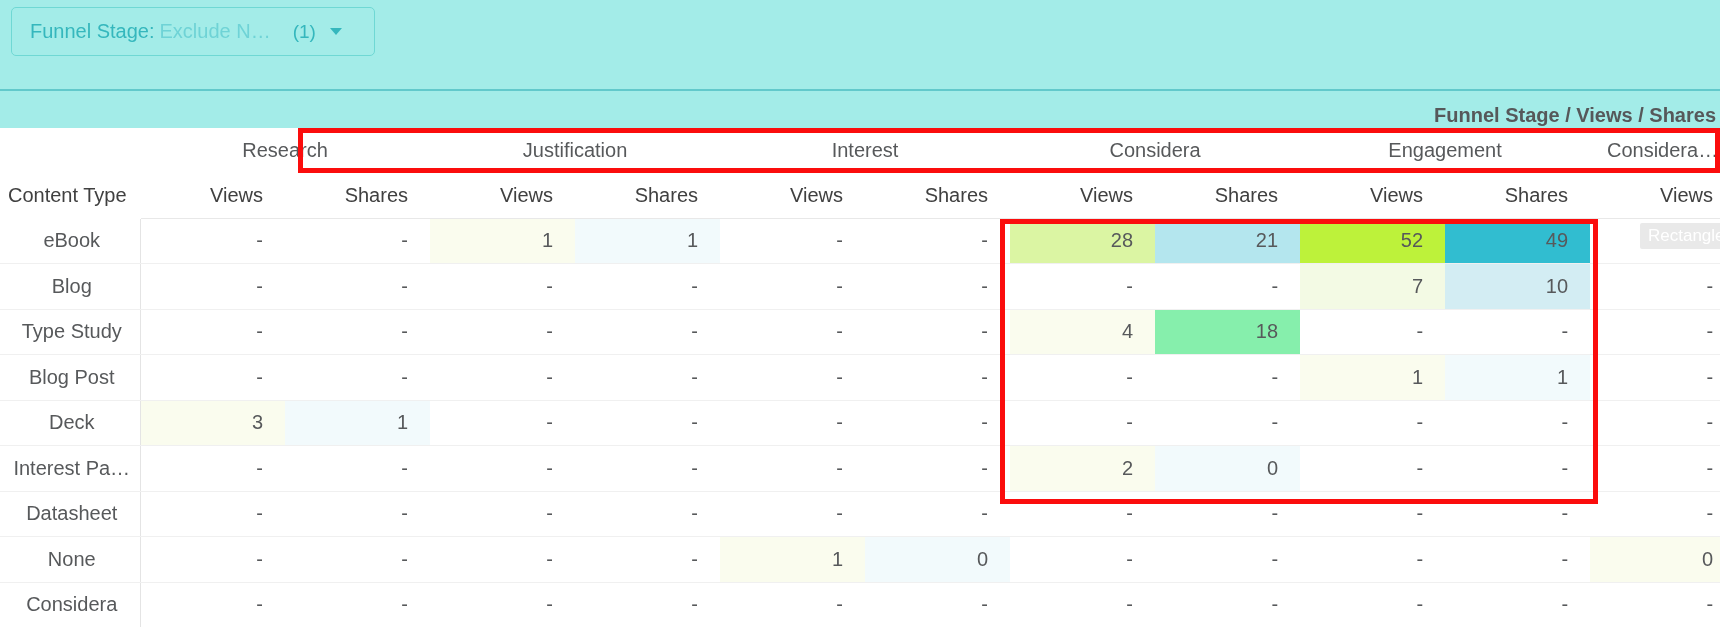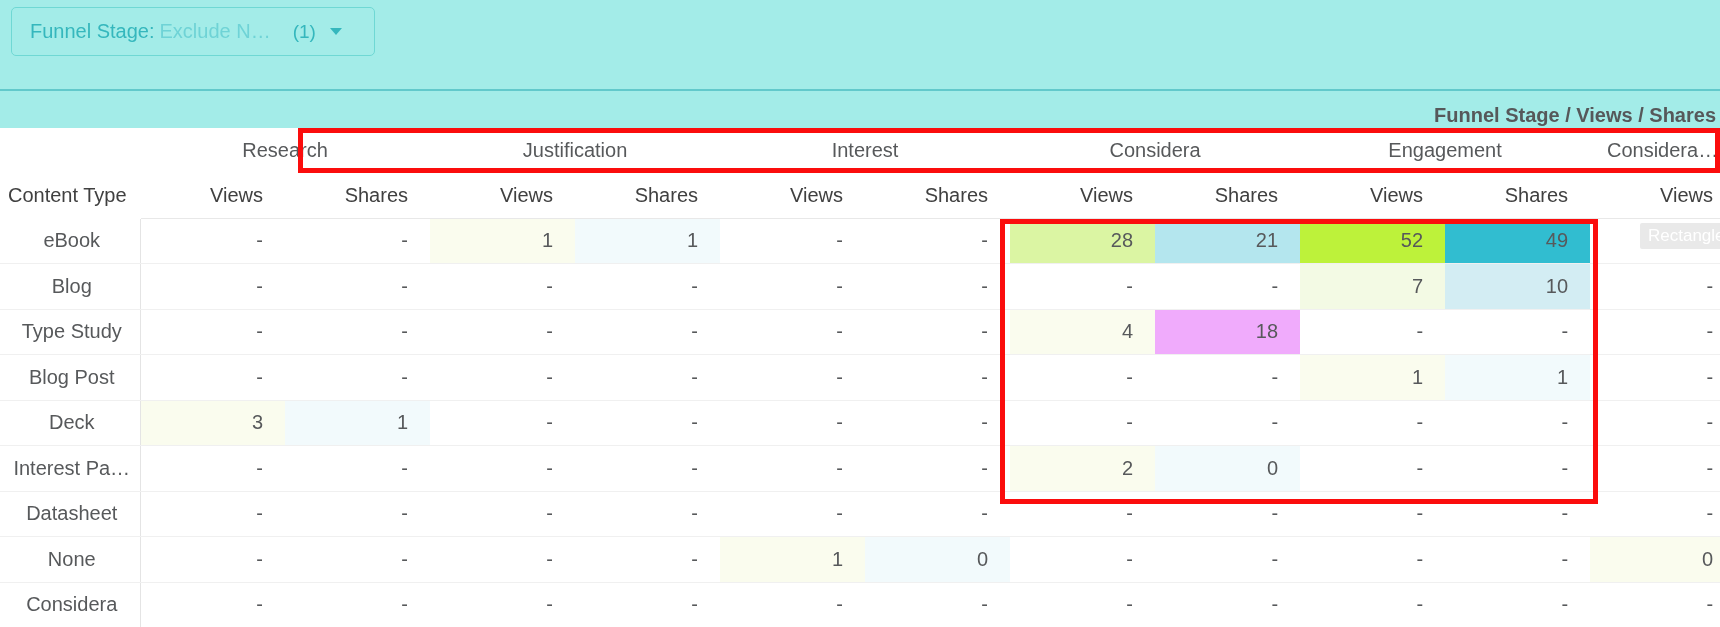--- a/index.html
+++ b/index.html
@@ -243,21 +243,21 @@
           </tr>
           <tr class="data-row">
             <td class="lbl">Type Study</td>
             <td style="background:transparent">-</td>
             <td style="background:transparent">-</td>
             <td style="background:transparent">-</td>
             <td style="background:transparent">-</td>
             <td style="background:transparent">-</td>
             <td style="background:transparent">-</td>
             <td style="background:#fafcee">4</td>
-            <td style="background:#f0abfc">18</td>
+            <td style="background:#86efac">18</td>
             <td style="background:transparent">-</td>
             <td style="background:transparent">-</td>
             <td style="background:transparent">-</td>
           </tr>
           <tr class="data-row">
             <td class="lbl">Blog Post</td>
             <td style="background:transparent">-</td>
             <td style="background:transparent">-</td>
             <td style="background:transparent">-</td>
             <td style="background:transparent">-</td>

